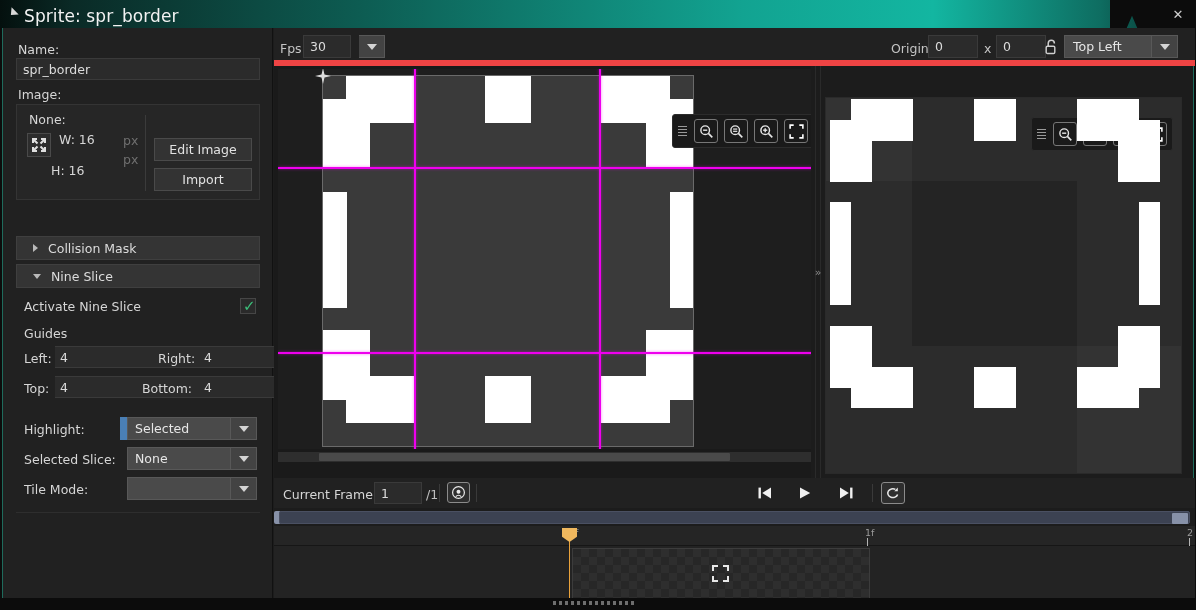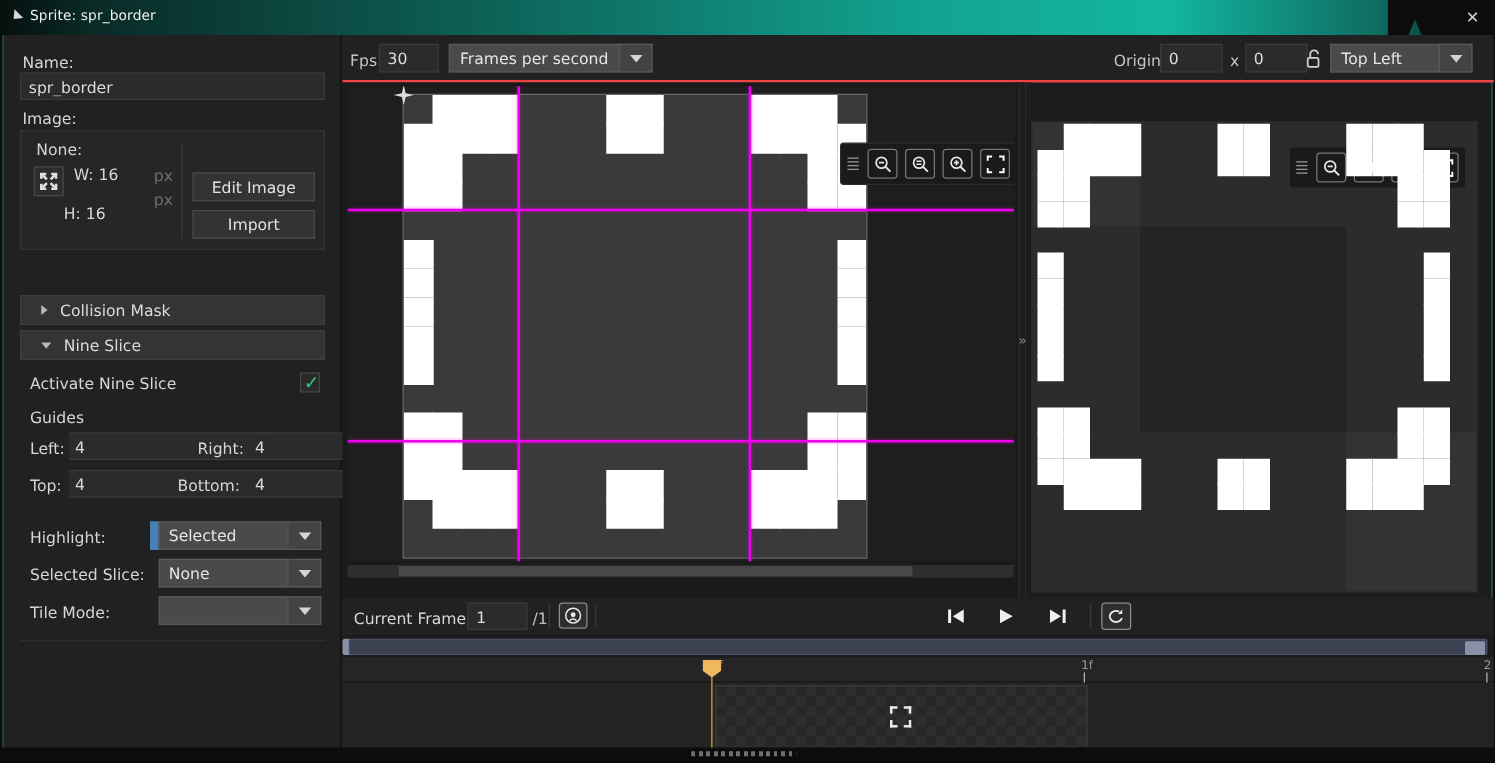--- a/index.html
+++ b/index.html
@@ -18,21 +18,21 @@
     position:absolute; left:0; top:0; width:1196px; height:28px;
     background: linear-gradient(to right, #04100e 0%, #0a2a26 6%, #0d5c52 30%, #12a391 62%, #13b6a1 78%, #0e6d61 92%, #06221f 100%);
     overflow:hidden;
   }
   .titlebar .tri {
     position:absolute; left:8px; top:10px; width:0;height:0;
     border-left:5px solid transparent; border-right:5px solid transparent;
     border-top:6px solid #d8d8d8; transform: rotate(45deg);
   }
   .titlebar .ttl {
-    position:absolute; left:24px; top:6px; font-size:11px; color:#f2f2f2;
+    position:absolute; left:24px; top:6px; font-size:17px; color:#f2f2f2;
     letter-spacing:.1px;
   }
   .titlebar .notch {
     position:absolute; right:42px; top:0; width:44px; height:28px;
     background:#0c0c0c;
     clip-path: polygon(0 0, 100% 0, 100% 100%, 62% 100%, 50% 56%, 38% 100%, 0 100%);
   }
   .titlebar .rightcap {
     position:absolute; right:0; top:0; width:44px; height:28px; background:#0c0c0c;
   }
@@ -102,21 +102,21 @@
   .combo .cbody.empty { background:#4a4a4a; }
   .combo .cdrop {
     width:26px; background:#434343; border:1px solid #585858; border-left:none;
     display:flex; align-items:center; justify-content:center; cursor:pointer;
   }
   .cdrop i { width:0;height:0; border-left:5px solid transparent; border-right:5px solid transparent; border-top:6px solid #d4d4d4; display:block; }
 
   
   .topbar {
     position:absolute; left:271px; top:0; width:921px; height:38px; background:#212121;
-    border-bottom:2px solid #ef4444;
+    border-bottom:6px solid #ef4444;
   }
   .tb-combo {
     position:absolute; height:23px; display:flex;
   }
   .tb-combo .cbody2 { background:#4a4a4a; border:1px solid #585858; color:#e6e6e6;
     font-size:12.5px; display:flex; align-items:center; padding-left:8px; }
   .tb-combo .cdrop2 { width:26px; background:#434343; border:1px solid #585858; border-left:none;
     display:flex; align-items:center; justify-content:center; cursor:pointer; }
 
   
@@ -314,21 +314,20 @@
           </span>
       </div>
 
       <div style="position:absolute; left:13px; top:484px; width:244px; height:1px; background:#2e2e2e;"></div>
     </div>
 
     <div class="topbar">
       <div class="sb-label" style="position:absolute; left:6px; top:13px; color:#c4c4c4;">Fps</div>
       <input class="textfield" style="position: absolute; left: 29px; top: 7px; width: 48px; height: 23px;" value="30">
       <div class="tb-combo" style="left:85px; top:7px; width:163px;">
-        <span class="cbody2" style="flex:1;">Frames per second</span>
         <span class="cdrop2">
             <i style="width:0;height:0;border-left:5px solid transparent;border-right:5px solid transparent;border-top:6px solid #d4d4d4;display:block;"></i>
           </span>
       </div>
 
       <div class="sb-label" style="position:absolute; left:617px; top:13px; color:#c4c4c4;">Origin</div>
       <input class="textfield" style="position: absolute; left: 654px; top: 7px; width: 50px; height: 23px;" value="0">
       <div class="sb-label" style="position:absolute; left:710px; top:13px; color:#c4c4c4;">x</div>
       <input class="textfield" style="position: absolute; left: 722px; top: 7px; width: 50px; height: 23px;" value="0">
 

